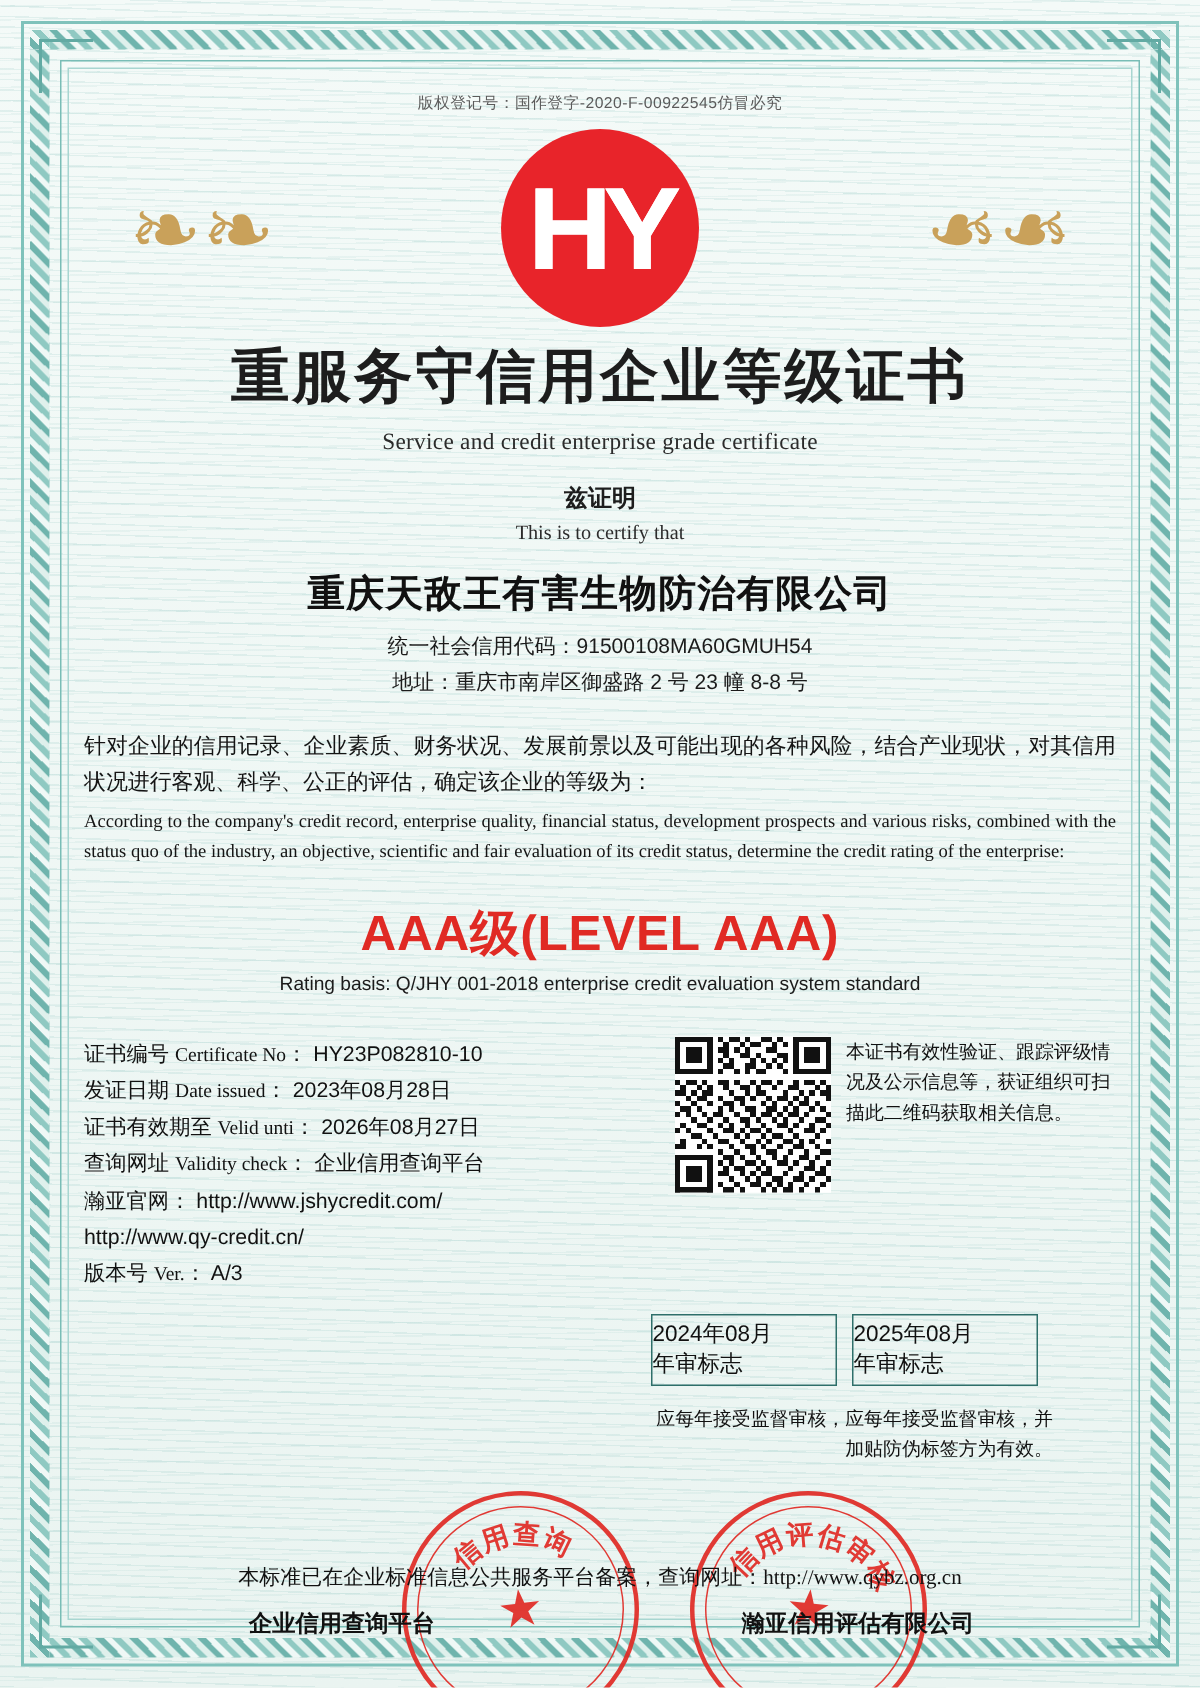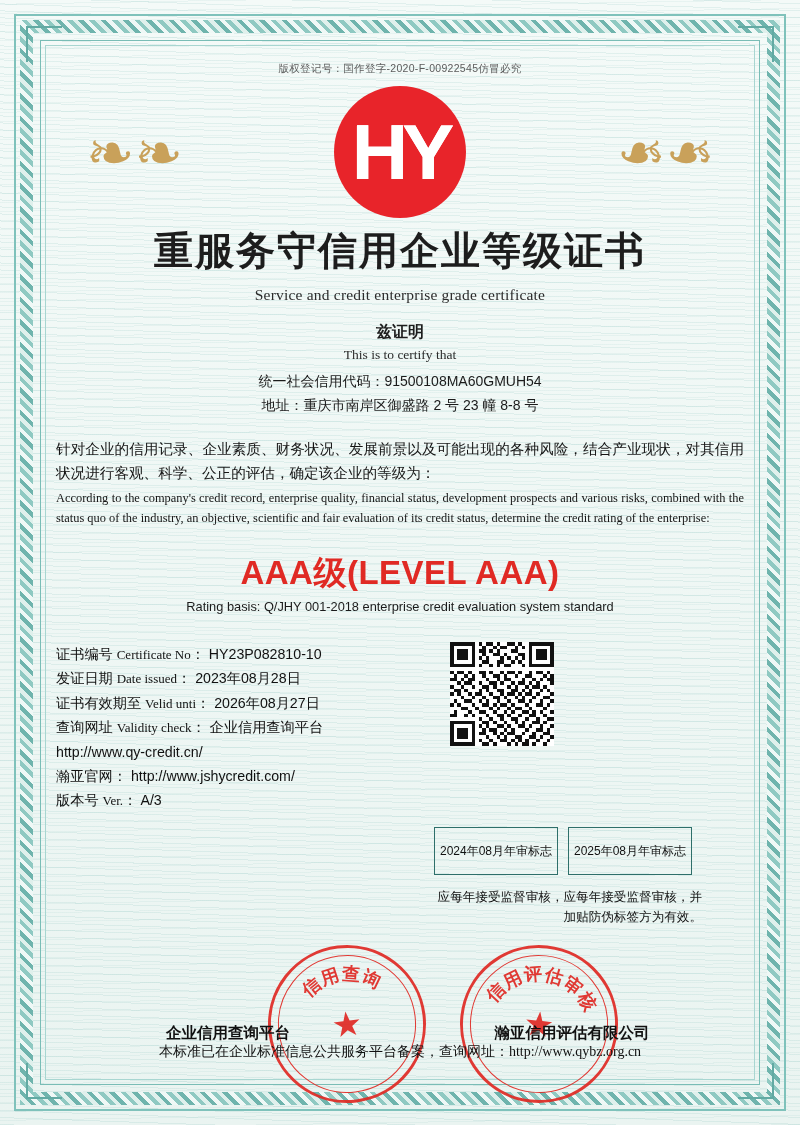--- a/index.html
+++ b/index.html
@@ -105,22 +105,22 @@
   .qr{
     width:104px;height:104px;margin-right:10px;flex:none;
     background:#fff;
   }
   .qr svg{display:block;}
   .qr-note{font-size:12.6px;line-height:1.62;color:#111;}
 
   .year-boxes{display:flex;gap:10px;margin-top:14px;}
   .year-box{
     width:122px;height:46px;border:1px solid #2e6f6a;
-    display:flex;flex-direction:row;align-items:center;justify-content:center;
-    font-size:12px;color:#111;line-height:1.35;
+    display:flex;flex-direction:column;justify-content:center;
+    font-size:15px;color:#111;line-height:1.35;
   }
   .year-note{font-size:12.6px;color:#111;line-height:1.6;margin-top:12px;text-align:right;}
 
   
   .seals{position:relative;height:150px;margin-top:18px;}
   .seal{
     position:absolute;top:0;width:152px;height:152px;border-radius:50%;
     border:3px solid #e02a24;opacity:.92;
     transform:rotate(-7deg);
   }
@@ -173,20 +173,21 @@
         <div class="logo-mark">HY</div>
       </div>
     </div>
 
     <div class="title-cn">重服务守信用企业等级证书</div>
     <div class="title-en">Service and credit enterprise grade certificate</div>
 
     <div class="certify-cn">兹证明</div>
     <div class="certify-en">This is to certify that</div>
 
+    <div class="company">重庆天敌王有害生物防治有限公司</div>
     <div class="credit-code">统一社会信用代码：91500108MA60GMUH54</div>
     <div class="address">地址：重庆市南岸区御盛路 2 号 23 幢 8-8 号</div>
 
     <div class="para">
       <div class="para-cn">针对企业的信用记录、企业素质、财务状况、发展前景以及可能出现的各种风险，结合产业现状，对其信用状况进行客观、科学、公正的评估，确定该企业的等级为：</div>
       <div class="para-en">According to the company's credit record, enterprise quality, financial status, development prospects and various risks, combined with the status quo of the industry, an objective, scientific and fair evaluation of its credit status, determine the credit rating of the enterprise:</div>
     </div>
 
     <div class="level">AAA级(LEVEL AAA)</div>
     <div class="basis-en">Rating basis: Q/JHY 001-2018 enterprise credit evaluation system standard</div>
@@ -207,25 +208,25 @@
           <span>证书有效期至</span>
           <span class="lbl-en">Velid unti</span><span>：</span>
           <span>2026年08月27日</span>
         </div>
         <div>
           <span>查询网址</span>
           <span class="lbl-en">Validity check</span><span>：</span>
           <span>企业信用查询平台</span>
         </div>
         <div>
-          <span>http://www.qy-credit.cn/</span>
-        </div>
-        <div>
           <span>瀚亚官网</span><span>：</span>
           <span>http://www.jshycredit.com/</span>
+        </div>
+        <div>
+          <span>http://www.qy-credit.cn/</span>
         </div>
         <div>
           <span>版本号</span>
           <span class="lbl-en">Ver.</span><span>：</span>
           <span>A/3</span>
         </div>
       </div>
 
       <div class="details-right">
         <div class="qr">
@@ -462,20 +463,21 @@
               <rect x="9" y="28" width="2" height="1"></rect>
                 <rect x="12" y="28" width="1" height="1"></rect>
                 <rect x="16" y="28" width="1" height="1"></rect>
                 <rect x="18" y="28" width="1" height="1"></rect>
                 <rect x="20" y="28" width="2" height="1"></rect>
                 <rect x="23" y="28" width="1" height="1"></rect>
                 <rect x="26" y="28" width="1" height="1"></rect>
             </g>
           </svg>
         </div>
+        <div class="qr-note">本证书有效性验证、跟踪评级情况及公示信息等，获证组织可扫描此二维码获取相关信息。</div>
       </div>
     </div>
 
     <div class="year-boxes" style="margin-left:378px;">
       <div class="year-box">
         <span>2024年08月</span>
         <span>年审标志</span>
       </div>
       <div class="year-box">
         <span>2025年08月</span>

